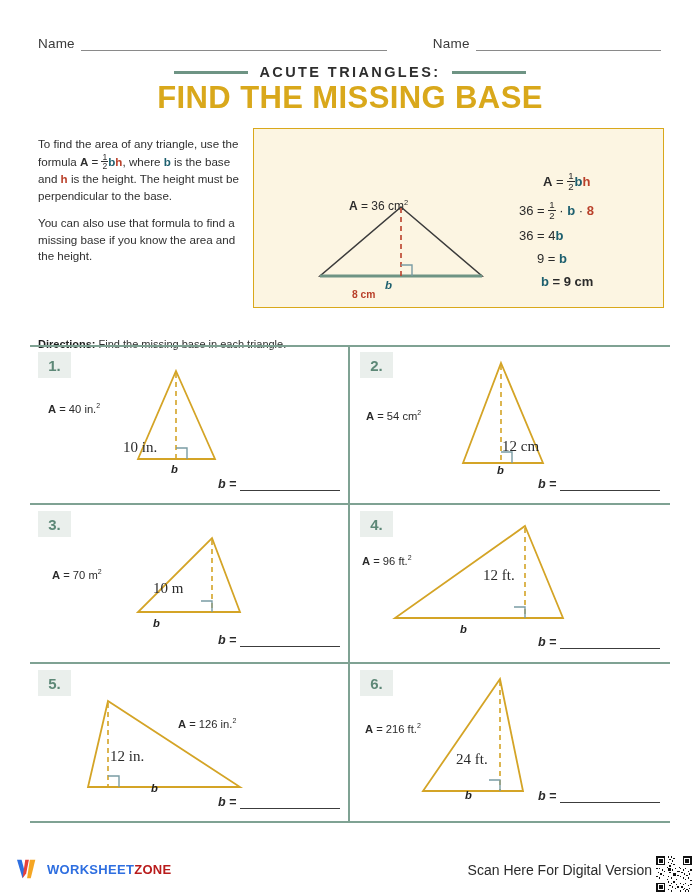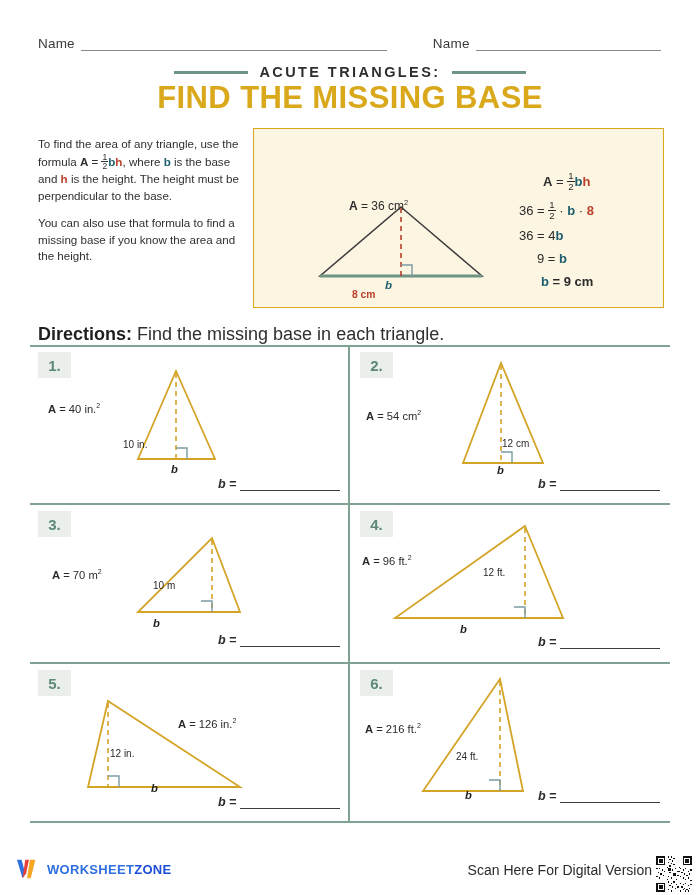--- a/index.html
+++ b/index.html
@@ -69,51 +69,51 @@
   .ex-steps { position:absolute; left:265px; top:42px; width:140px; font-size:13px; color:#2b2b2b; }
   .ex-steps .step { margin-bottom:8.5px; white-space:nowrap; line-height:1.1; }
   .ex-steps .s1 { padding-left:24px; }
   .ex-steps .s2 { padding-left:0px; }
   .ex-steps .s3 { padding-left:0px; }
   .ex-steps .s4 { padding-left:18px; }
   .ex-steps .s5 { padding-left:22px; font-weight:bold; }
 
   
   .directions {
-    position:absolute; left:38px; top:324px; font-size:18px; color:#2f2f2f;
+    position:absolute; left:38px; top:338px; font-size:11px; color:#2f2f2f;
   }
   .directions b { color:#1f1f1f; }
 
   
   .grid { position:absolute; left:30px; top:345px; width:640px; height:478px; }
   .hline { position:absolute; left:0; width:640px; height:2px; background:#7fa293; }
   .vline { position:absolute; top:0; width:2px; height:478px; background:#7fa293; }
 
   .cell { position:absolute; width:318px; height:157px; }
   .numbadge {
     position:absolute; left:8px; top:5px; width:33px; height:26px;
     background:#eaefec; color:#5d8877; font-size:15px; font-weight:bold;
     display:flex; align-items:center; justify-content:center; box-sizing:border-box;
   }
   .area-lbl { position:absolute; font-size:11.2px; color:#2b2b2b; white-space:nowrap; }
   .area-lbl sup { font-size:7px; vertical-align:super; }
-  .h-lbl { position:absolute; font-size:10px; color:#2b2b2b; white-space:nowrap; }
+  .h-lbl { position:absolute; font-size:15px; color:#2b2b2b; white-space:nowrap;font-family:Liberation Serif, serif; }
   .b-lbl { position:absolute; font-size:11.2px; font-weight:bold; font-style:italic; color:#1f1f1f; }
   .ansline { position:absolute; display:flex; align-items:flex-end; font-size:12.5px; }
   .ansline .eq { font-weight:bold; font-style:italic; white-space:nowrap; }
   .ansline .rule { width:100px; border-bottom:1.2px solid #3c3c3c; height:12px; margin-left:4px; }
   .svgtri { position:absolute; }
 
   
   .footer { position:absolute; left:0; top:852px; width:700px; height:43px; }
   .logo { position:absolute; left:16px; top:6px; display:flex; align-items:center; gap:7px; }
   .logo-mark { width:24px; height:22px; }
   .logo-text { font-size:13px; font-weight:bold; letter-spacing:.3px; }
   .logo-text .w { color:#2f6fe0; }
-  .logo-text .z { color:#1d4ed8; }
+  .logo-text .z { color:#b91c1c; }
   .scan { position:absolute; right:48px; top:10px; font-size:14px; color:#2b2b2b; }
   .qr { position:absolute; right:7px; top:3px; width:38px; height:38px; background:#fff; }
 </style>
 </head>
 <body>
 
 <div class="namedate">
   <span class="nd-label">Name</span>
   <span class="nd-rule name"></span>
   <span class="nd-gap"></span>

